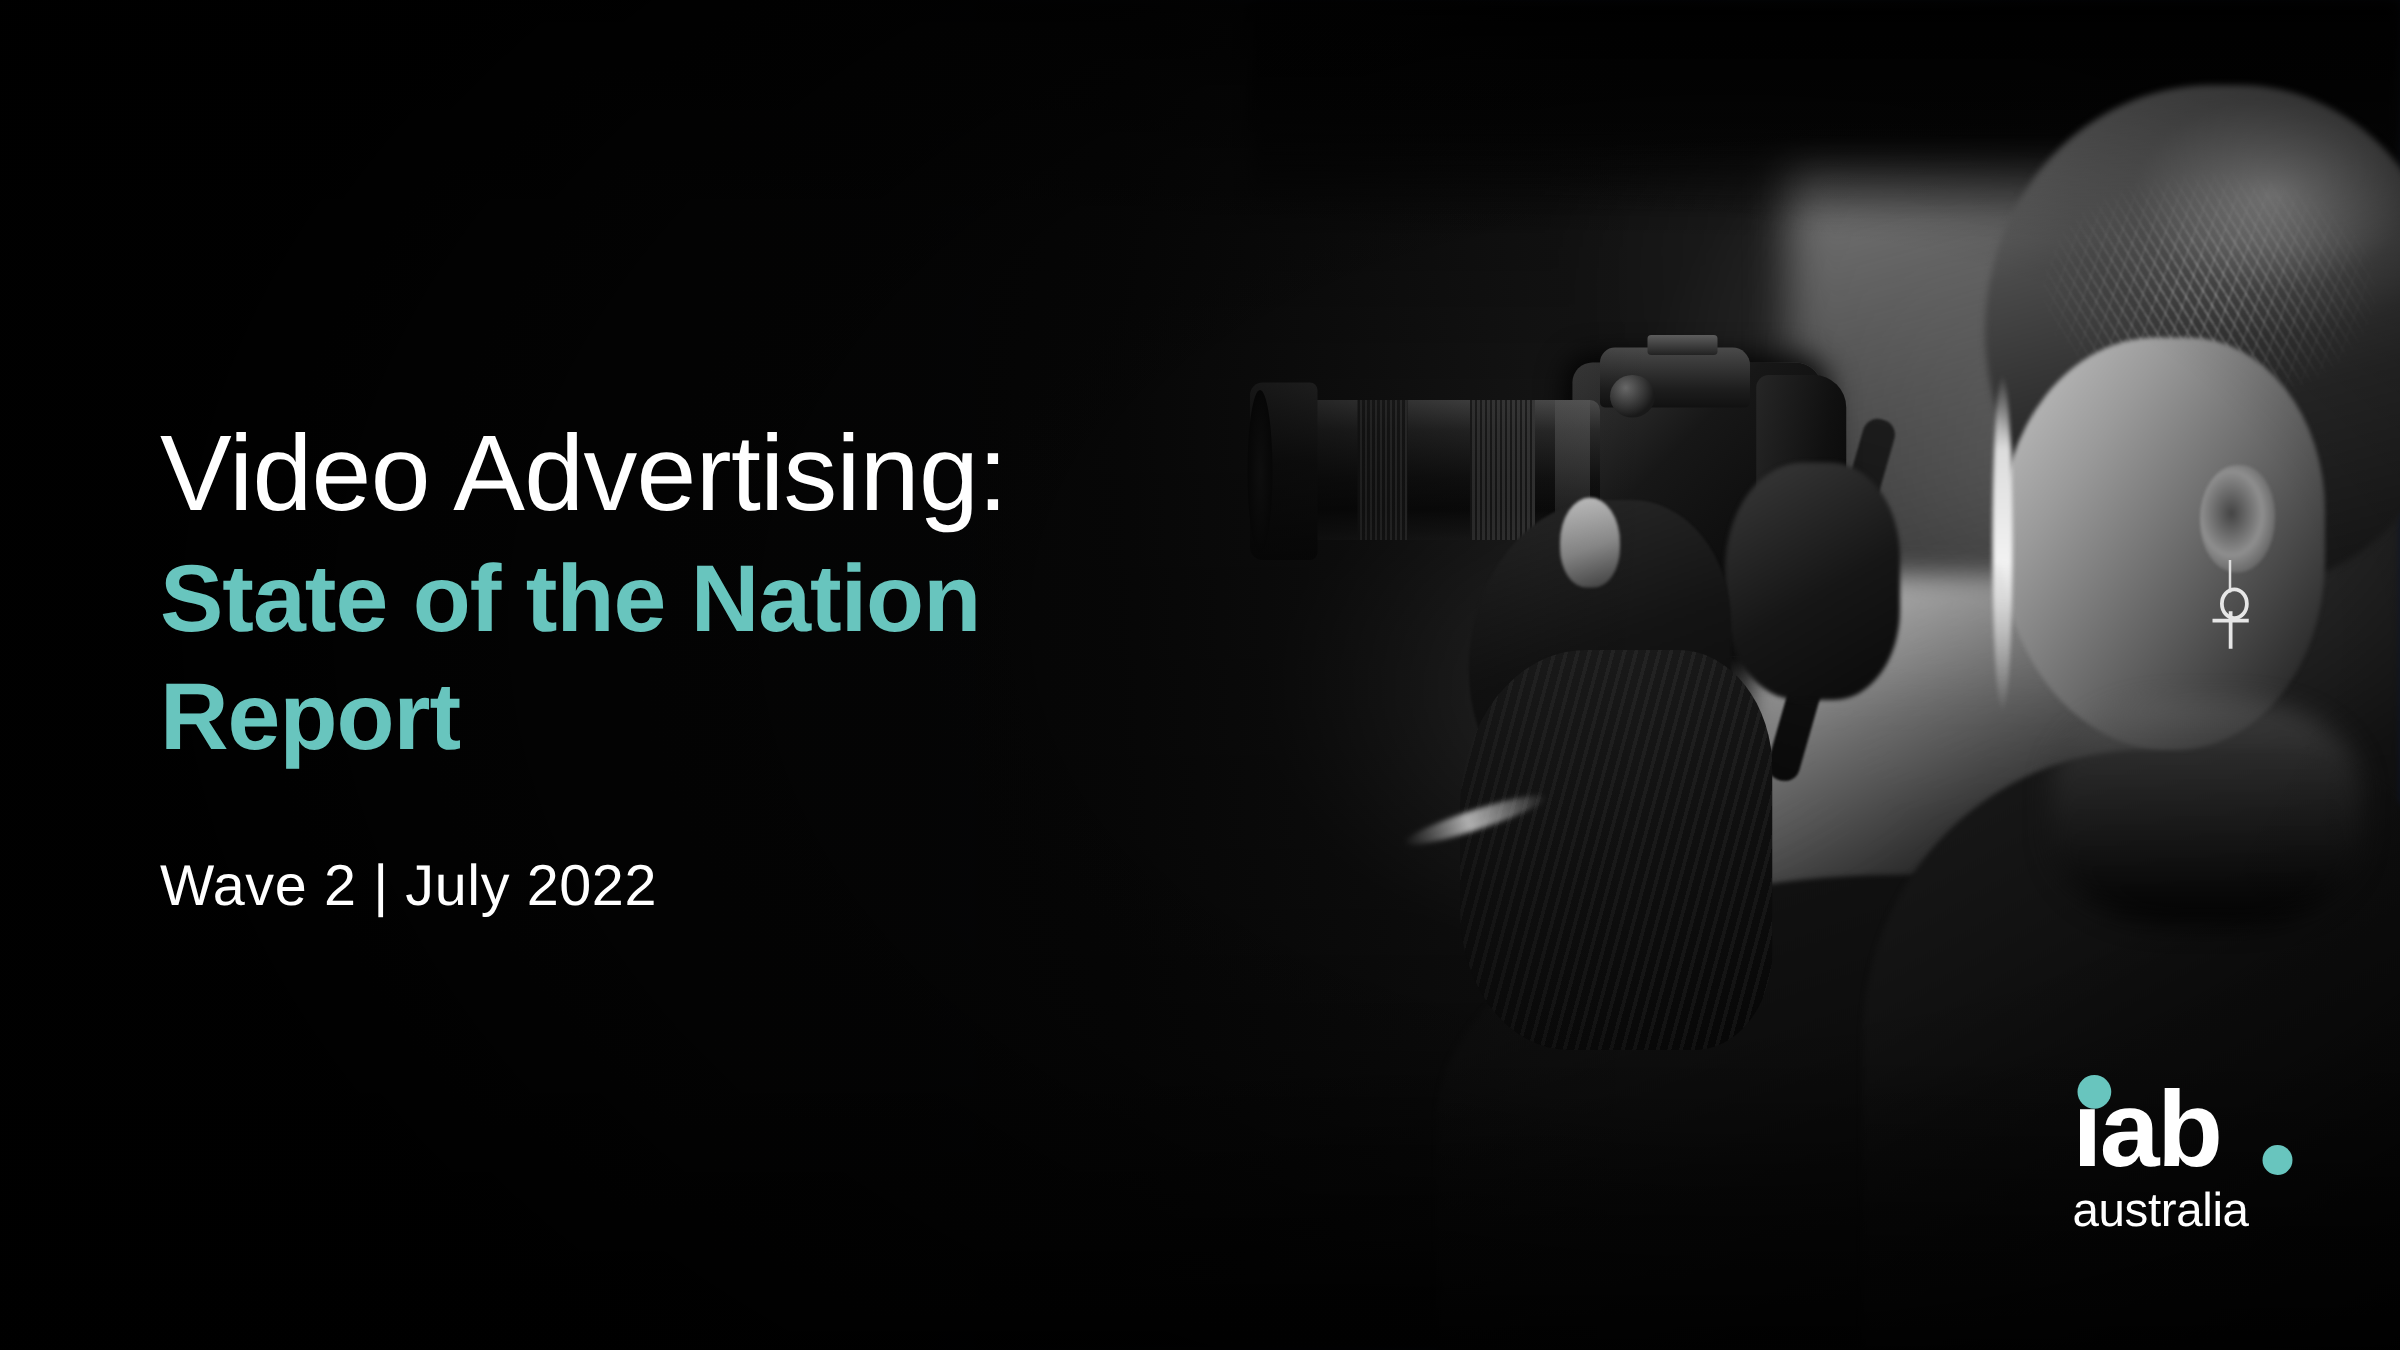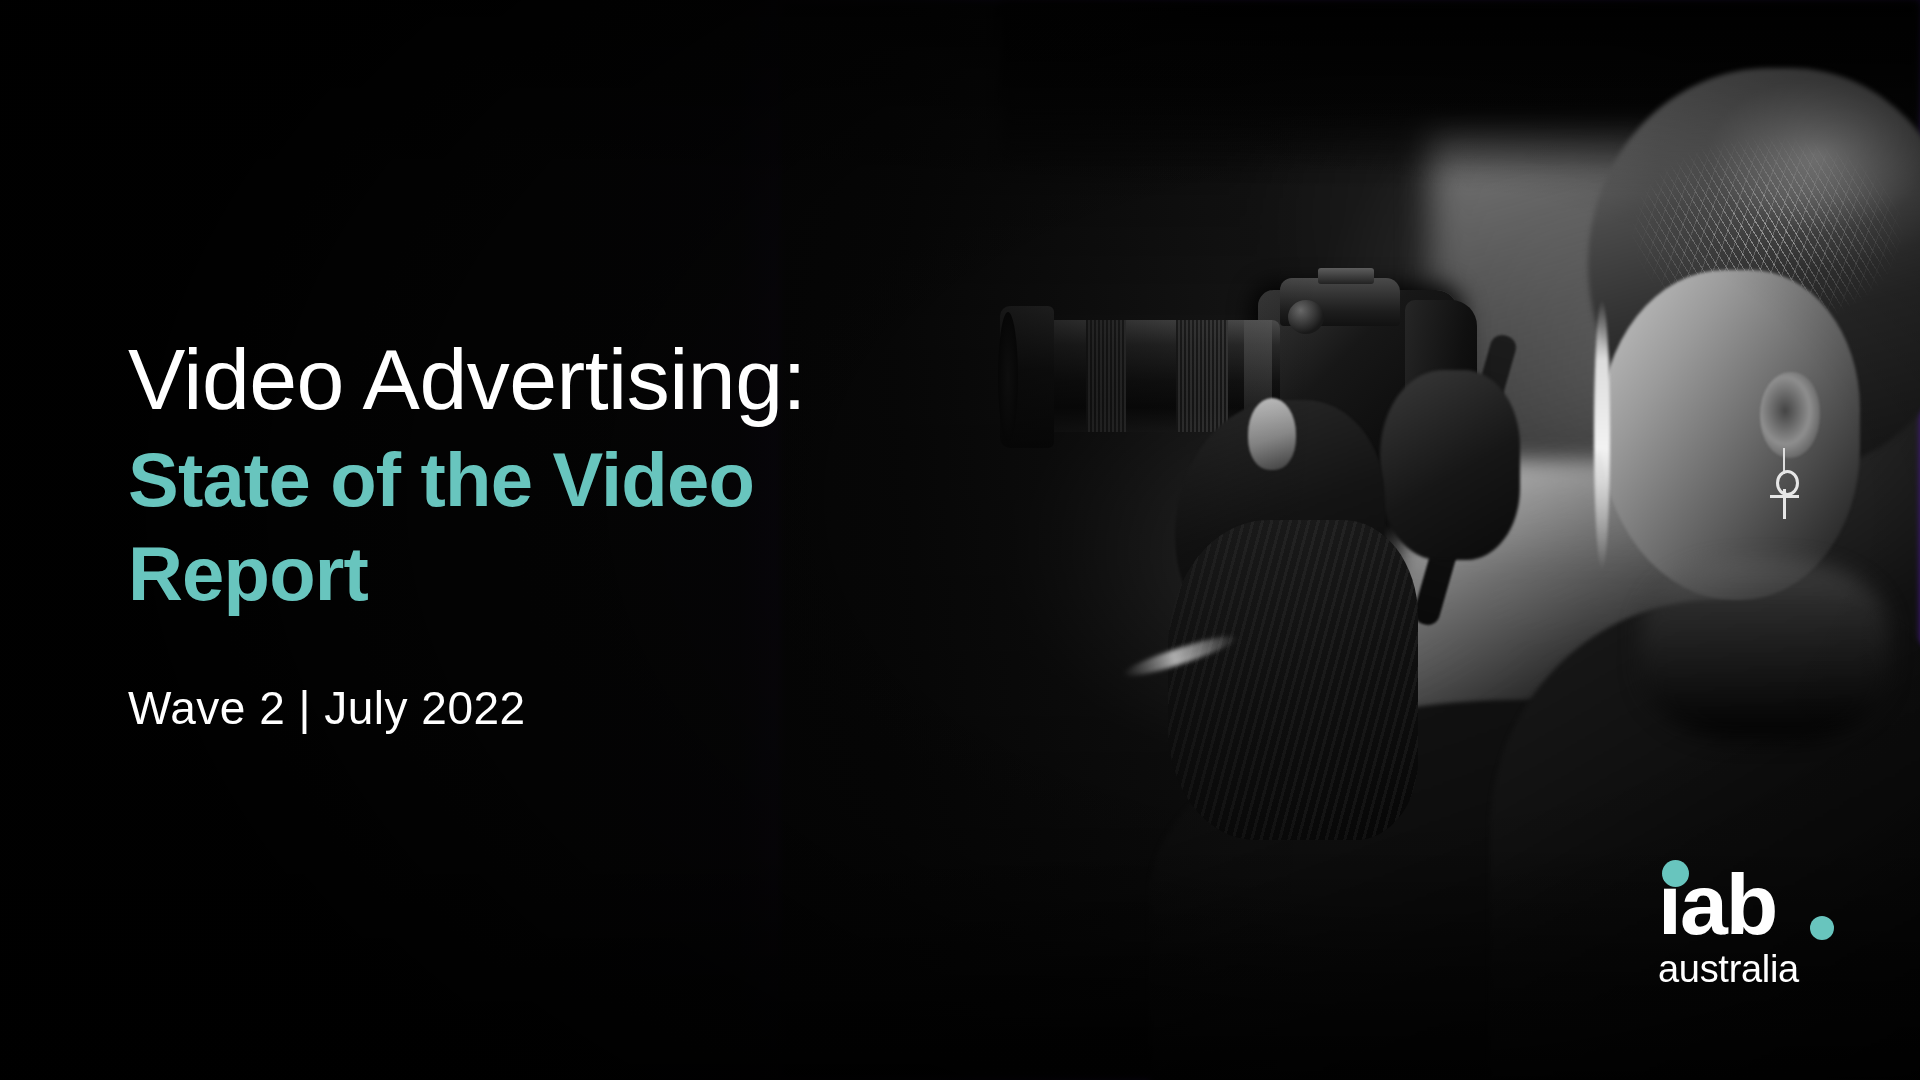--- a/index.html
+++ b/index.html
@@ -8,21 +8,21 @@
     background: #000;
   }
   body {
     font-family: "Liberation Sans", sans-serif;
   }
 
   .slide {
     position: relative;
     width: 1920px;
     height: 1080px;
-    background: #4c1d95;
+    background: #0f172a;
     overflow: hidden;
   }
 
   
   .photo-layer {
     position: absolute;
     inset: 0;
     overflow: hidden;
   }
 
@@ -444,21 +444,21 @@
     <div class="hand-thumb"></div>
     <div class="glove-knit"></div>
     <div class="glove-highlight"></div>
 
     <div class="photo-fade-left"></div>
     <div class="photo-vignette"></div>
   </div>
 
   <div class="text-block">
     <h1 class="title-line-1">Video Advertising:</h1>
-    <h2 class="title-line-2">State of the Video</h2>
+    <h2 class="title-line-2">State of the Nation</h2>
     <h2 class="title-line-3">Report</h2>
     <p class="subtitle">Wave 2 | July 2022</p>
   </div>
 
   <div class="logo">
     <div class="logo-mark">
       <span class="logo-iab">iab</span>
       <span class="logo-i-dot"></span>
       <span class="logo-period"></span>
     </div>

